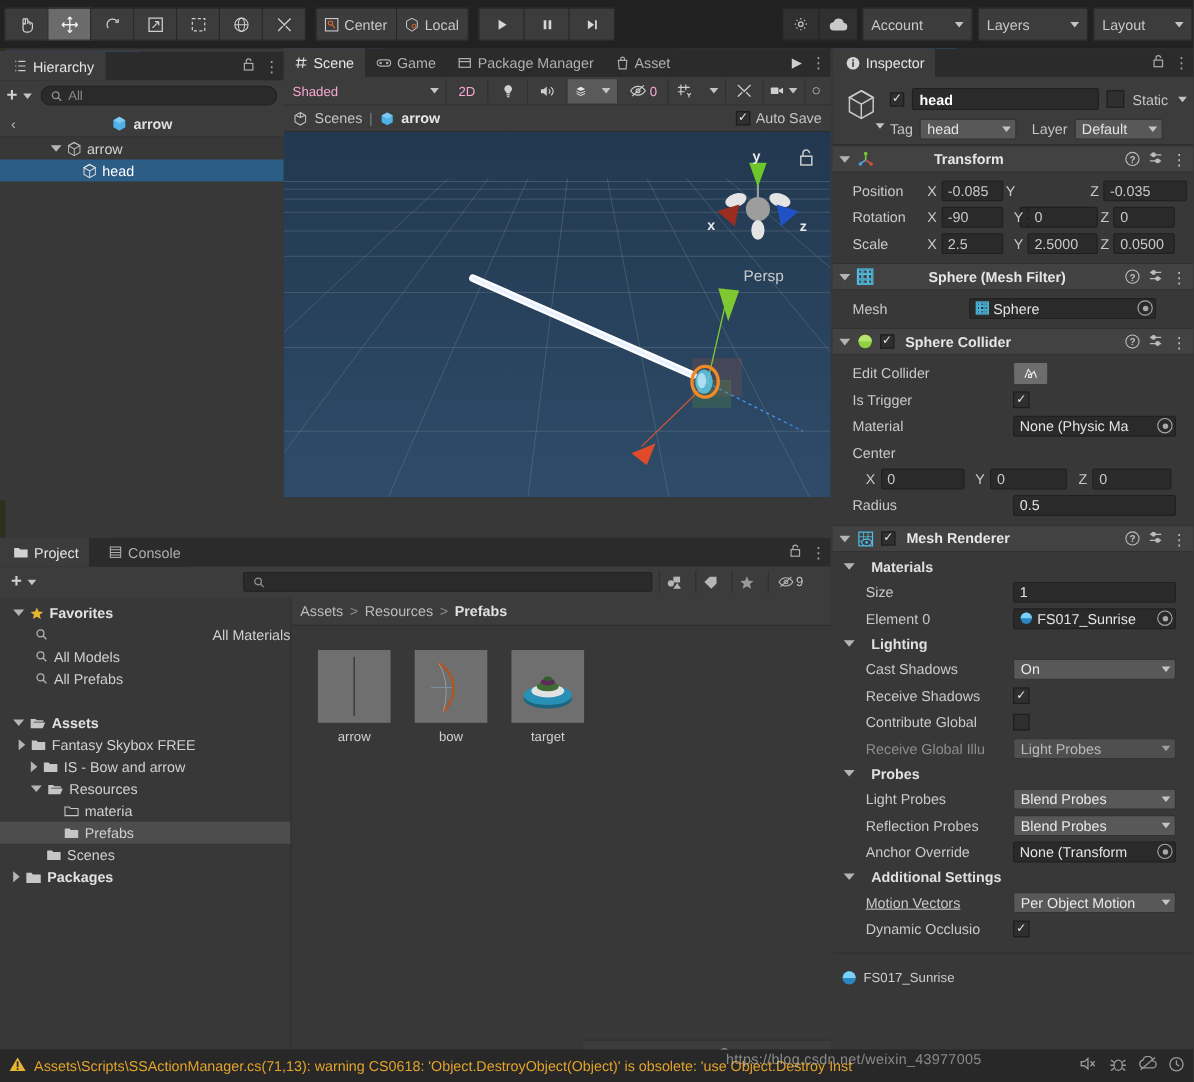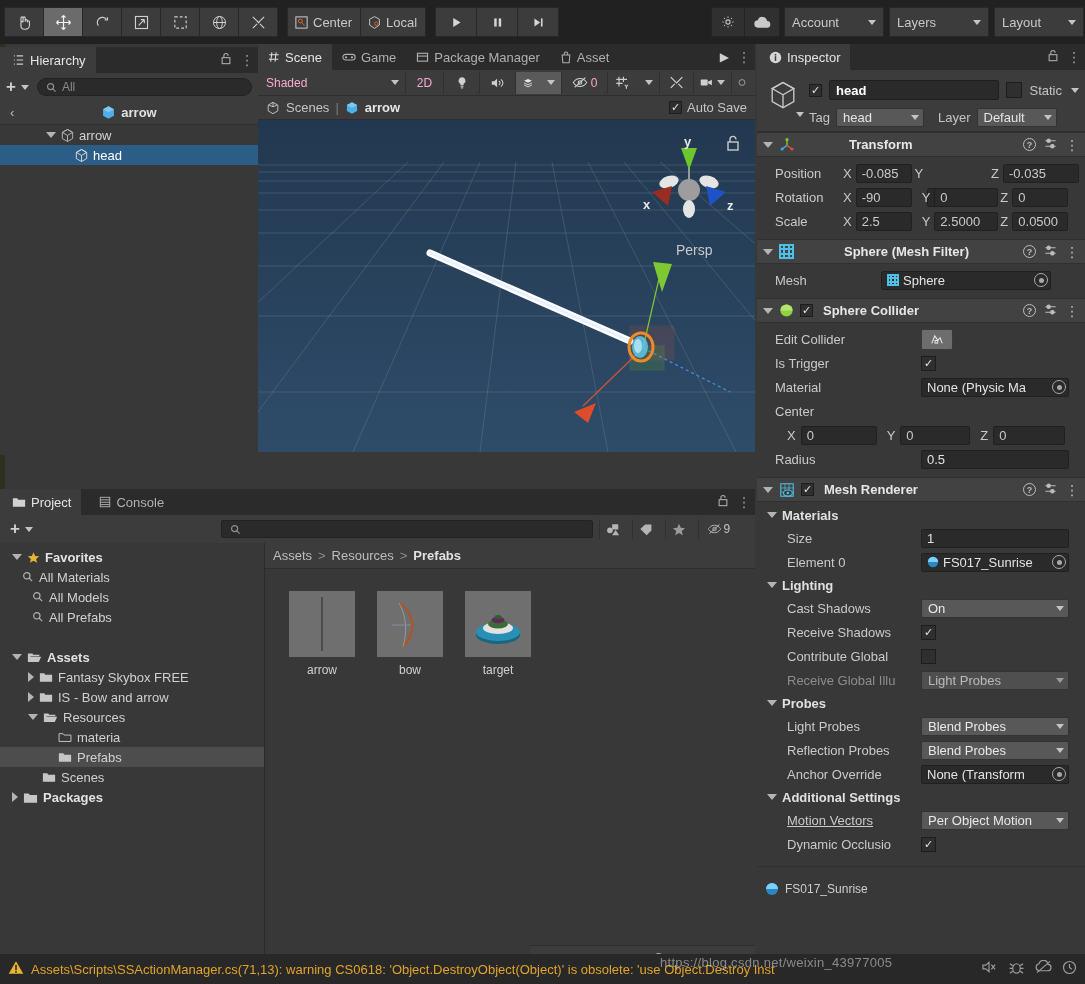--- a/index.html
+++ b/index.html
@@ -128,21 +128,21 @@
   .flabel{ width:80px; color:#c9c9c9; padding-left:12px; white-space:nowrap; overflow:hidden;}
   .flabel.wide{ width:158px; }
   .flabel.dim{ color:#8d8d8d; }
   .vfield{ height:19px; background:#2a2a2a; border:1px solid #202020; border-radius:2px; display:flex; align-items:center; padding:0 5px; color:#e3e3e3; overflow:hidden; white-space:nowrap;}
   .axis{ display:flex; align-items:center; gap:4px; flex:1; }
   .axis span{ color:#c9c9c9; }
   .objfield{ height:19px; background:#2a2a2a; border:1px solid #202020; border-radius:2px; display:flex; align-items:center; padding:0 2px 0 5px; color:#e3e3e3; gap:4px; overflow:hidden; white-space:nowrap;}
   .circ{ margin-left:auto; width:14px;height:14px;border-radius:50%;border:1.5px solid #a8a8a8; display:flex;align-items:center;justify-content:center;}
   .circ i{ width:5px;height:5px;border-radius:50%; background:#a8a8a8; display:block;}
   .dropfield{ height:19px; background:#585858; border:1px solid #333; border-radius:2px; display:flex; align-items:center; justify-content:space-between; padding:0 4px 0 6px; color:#e8e8e8;}
-  .sect{ display:flex; align-items:center; gap:5px; height:22px; font-weight:bold; color:#e0e0e0; font-size:13px; padding-left:4px;}
+  .sect{ display:flex; align-items:center; gap:15px; height:22px; font-weight:bold; color:#e0e0e0; font-size:13px; padding-left:4px;}
   .gridicon{ width:15px;height:15px;border:1.5px solid #4ec0e8; display:grid; grid-template-columns:1fr 1fr 1fr; grid-template-rows:1fr 1fr 1fr;}
   .gridicon div{ border:0.5px solid #4ec0e8; }
 
   
   .status{
     position:absolute; left:0; bottom:0; width:1085px; height:30px;
     background:#282828; display:flex; align-items:center; padding:0 8px; gap:7px;
     color:#e2a32b; font-size:13px; white-space:nowrap; overflow:hidden;
   }
   .status .icons{ margin-left:auto; display:flex; gap:10px; color:#9a9a9a; font-size:15px; }
@@ -589,21 +589,21 @@
 
     <div class="ptree">
 
       <div class="prow bold" style="padding-left:12px;">
         <i class="arrowD"></i>
         <svg width="13" height="13" viewBox="0 0 16 15" fill="#e8b531">
             <polygon points="8,1 10,5.6 15,6 11.2,9.2 12.4,14 8,11.4 3.6,14 4.8,9.2 1,6 6,5.6"></polygon>
           </svg>
         <span>Favorites</span>
       </div>
-      <div class="prow" style="padding-left:22px;">
+      <div class="prow" style="padding-left:32px;justify-content:space-between;">
         <svg width="12" height="12" viewBox="0 0 13 13" fill="none" stroke="#b2b2b2" stroke-width="1.3">
             <circle cx="5.2" cy="5.2" r="3.4"></circle>
             <path d="M7.8 7.8l3.2 3.2"></path>
           </svg>
         <span>All Materials</span>
       </div>
       <div class="prow" style="padding-left:32px;">
         <svg width="12" height="12" viewBox="0 0 13 13" fill="none" stroke="#b2b2b2" stroke-width="1.3">
             <circle cx="5.2" cy="5.2" r="3.4"></circle>
             <path d="M7.8 7.8l3.2 3.2"></path>
@@ -620,21 +620,21 @@
       <div style="height:20px;"></div>
 
       <div class="prow bold" style="padding-left:12px;">
         <i class="arrowD"></i>
         <svg width="15" height="13" viewBox="0 0 17 13" fill="#c6c6c6">
             <path d="M1 2h5l1.2 1.5H14V5H4.2L1.6 11.5H1z"></path>
             <path d="M3.4 5.6H16l-2.6 6H1z"></path>
           </svg>
         <span>Assets</span>
       </div>
-      <div class="prow" style="padding-left:28px;">
+      <div class="prow" style="padding-left:17px;">
         <i class="arrowR"></i>
         <svg width="14" height="12" viewBox="0 0 16 13" fill="#c6c6c6">
             <path d="M1 2.2h5l1.3 1.6H15v8.2H1z"></path>
           </svg>
         <span>Fantasy Skybox FREE</span>
       </div>
       <div class="prow" style="padding-left:28px;">
         <i class="arrowR"></i>
         <svg width="14" height="12" viewBox="0 0 16 13" fill="#c6c6c6">
             <path d="M1 2.2h5l1.3 1.6H15v8.2H1z"></path>

